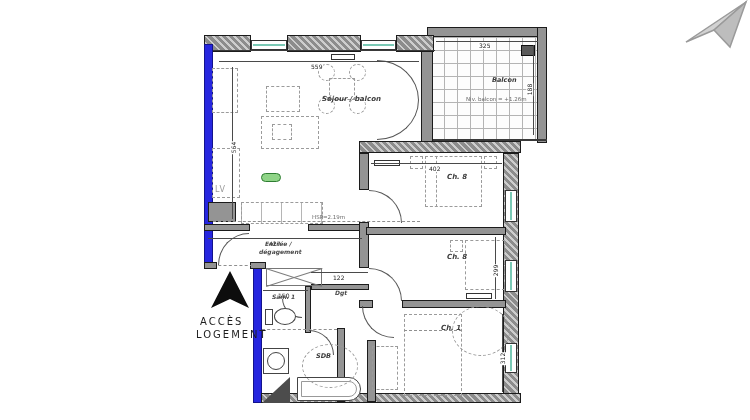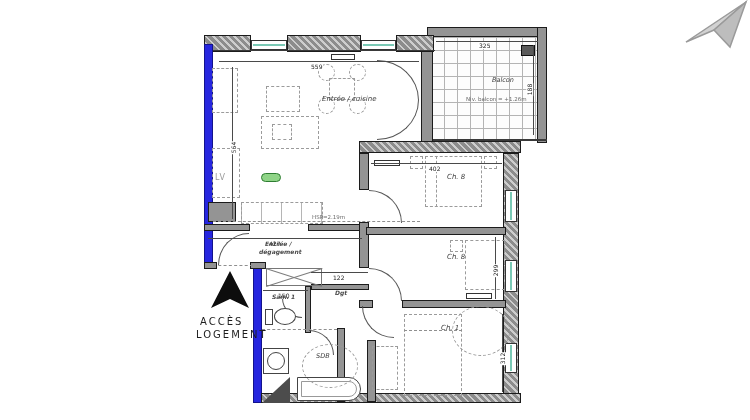--- a/index.html
+++ b/index.html
@@ -33,21 +33,21 @@
   .xline{background:#7d7d7d;height:1px;transform-origin:0 0}
   
   .arc{border:0 solid #555}
   .arc-tr{border-top:1px solid #555;border-right:1px solid #555;border-radius:0 100% 0 0}
   .arc-tl{border-top:1px solid #555;border-left:1px solid #555;border-radius:100% 0 0 0}
   .arc-br{border-bottom:1px solid #555;border-right:1px solid #555;border-radius:0 0 100% 0}
   .arc-bl{border-bottom:1px solid #555;border-left:1px solid #555;border-radius:0 0 0 100%}
   
   .dim{font-size:6px;line-height:7px;color:#222;background:#fff;padding:0 1px;white-space:nowrap;display:inline-block}
   .vrot{transform:rotate(-90deg);transform-origin:center}
-  .rlab{font-size:7px;font-weight:normal;font-style:italic;color:#3c3c3c;white-space:nowrap}
+  .rlab{font-size:7px;font-weight:bold;font-style:italic;color:#3c3c3c;white-space:nowrap}
   .slab{font-size:6px;font-style:italic;color:#4a4a4a;white-space:nowrap}
   .tiny{font-size:5.5px;color:#6a6a6a;white-space:nowrap}
   .lv{font-size:8px;color:#9a9a9a;letter-spacing:1px}
   .badge{background:#8fd487;border:1px solid #2e7d32;border-radius:5px}
   .arrowhome{background:#0d0d0d;clip-path:polygon(50% 0%,100% 100%,50% 76%,0% 100%)}
   .acc{font-size:10px;letter-spacing:2px;color:#1e1e1e;text-align:left;white-space:nowrap}
   .wedge{background:#4c4c4c;clip-path:polygon(100% 0,100% 100%,0 100%)}
 </style>
 </head>
 <body>
@@ -136,21 +136,21 @@
   <div class="a dsh" style="left:329px;top:78px;width:26px;height:22px"></div>
 
   <div class="a dsh" style="left:266px;top:86px;width:34px;height:26px"></div>
   <div class="a dsh" style="left:261px;top:116px;width:58px;height:33px"></div>
   <div class="a dsh" style="left:272px;top:124px;width:20px;height:16px"></div>
 
   <div class="a dsh" style="left:212px;top:68px;width:26px;height:45px"></div>
   <div class="a dsh" style="left:212px;top:148px;width:28px;height:50px"></div>
   <div class="a kcounter" style="left:241px;top:202px;width:82px;height:22px"></div>
   <div class="a w" style="left:208px;top:202px;width:28px;height:20px"></div>
-  <div class="a lv" style="left:215px;top:173px">LV</div>
+  <div class="a lv" style="left:215px;top:185px">LV</div>
 
   <div class="a win" style="left:331px;top:54px;width:24px;height:6px"></div>
   <div class="a win" style="left:374px;top:160px;width:26px;height:6px"></div>
   <div class="a win" style="left:466px;top:293px;width:26px;height:6px"></div>
 
   <div class="a dsh" style="left:425px;top:156px;width:57px;height:51px"></div>
   <div class="a dline" style="left:436px;top:156px;width:1px;height:51px;border-top:0;border-left:1px dashed #9b9b9b"></div>
   <div class="a dsh" style="left:410px;top:156px;width:13px;height:13px"></div>
   <div class="a dsh" style="left:484px;top:156px;width:13px;height:13px"></div>
 
@@ -185,21 +185,21 @@
   <div class="a" style="left:268px;top:231px"><span class="dim">427</span></div>
   <div class="a line" style="left:311px;top:272px;width:57px;height:1px"></div>
   <div class="a" style="left:332px;top:265px"><span class="dim">122</span></div>
   <div class="a line" style="left:263px;top:290px;width:45px;height:1px"></div>
   <div class="a" style="left:277px;top:283px"><span class="dim">150</span></div>
   <div class="a line" style="left:495px;top:237px;width:1px;height:62px"></div>
   <div class="a vrot" style="left:486px;top:261px"><span class="dim">299</span></div>
   <div class="a line" style="left:502px;top:314px;width:1px;height:78px"></div>
   <div class="a vrot" style="left:493px;top:349px"><span class="dim">312</span></div>
 
-  <div class="a rlab" style="left:322px;top:95px">Entrée / cuisine</div>
+  <div class="a rlab" style="left:322px;top:95px">Séjour / balcon</div>
   <div class="a tiny" style="left:312px;top:214px">HSP=2.19m</div>
   <div class="a rlab" style="left:447px;top:173px">Ch. 8</div>
   <div class="a rlab" style="left:447px;top:253px">Ch. 8</div>
   <div class="a rlab" style="left:441px;top:324px">Ch. 1</div>
   <div class="a slab" style="left:265px;top:240px;font-weight:bold">Entrée /</div>
   <div class="a slab" style="left:259px;top:248px;font-weight:bold">dégagement</div>
   <div class="a slab" style="left:335px;top:289px;font-weight:bold">Dgt</div>
   <div class="a slab" style="left:272px;top:293px;font-weight:bold">Sani. 1</div>
   <div class="a rlab" style="left:316px;top:352px;font-size:6.5px">SDB</div>
   <div class="a badge" style="left:261px;top:173px;width:20px;height:9px"></div>

